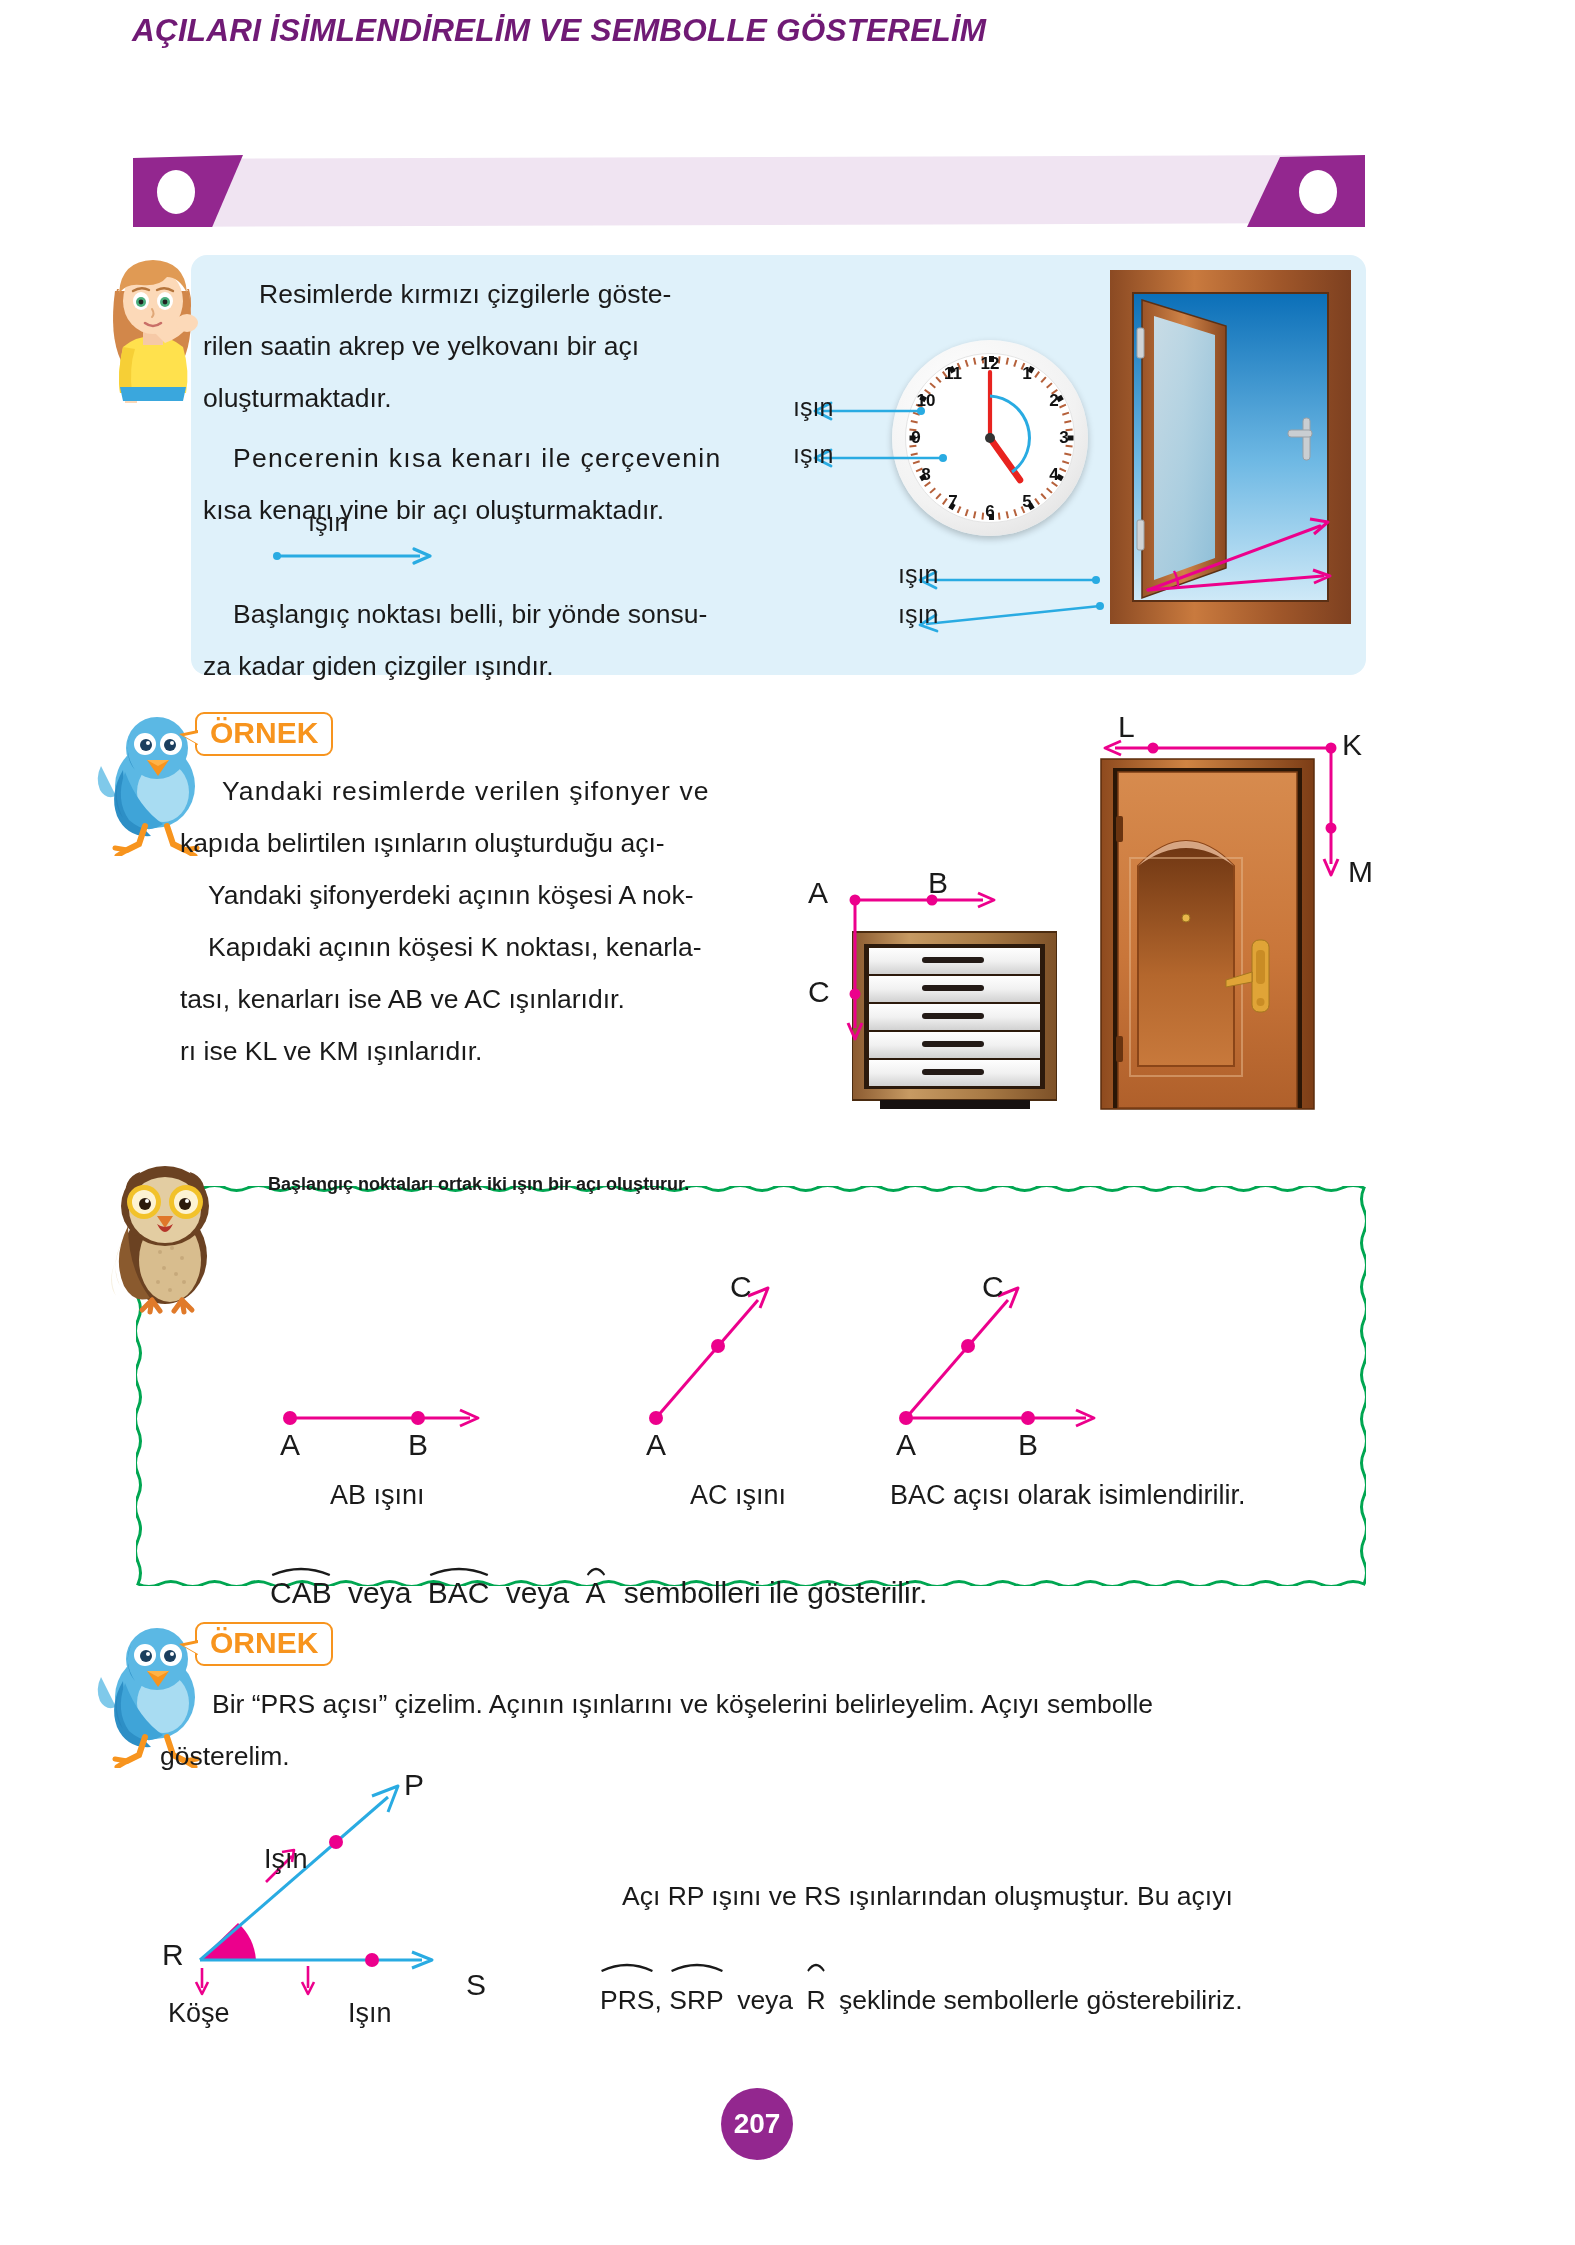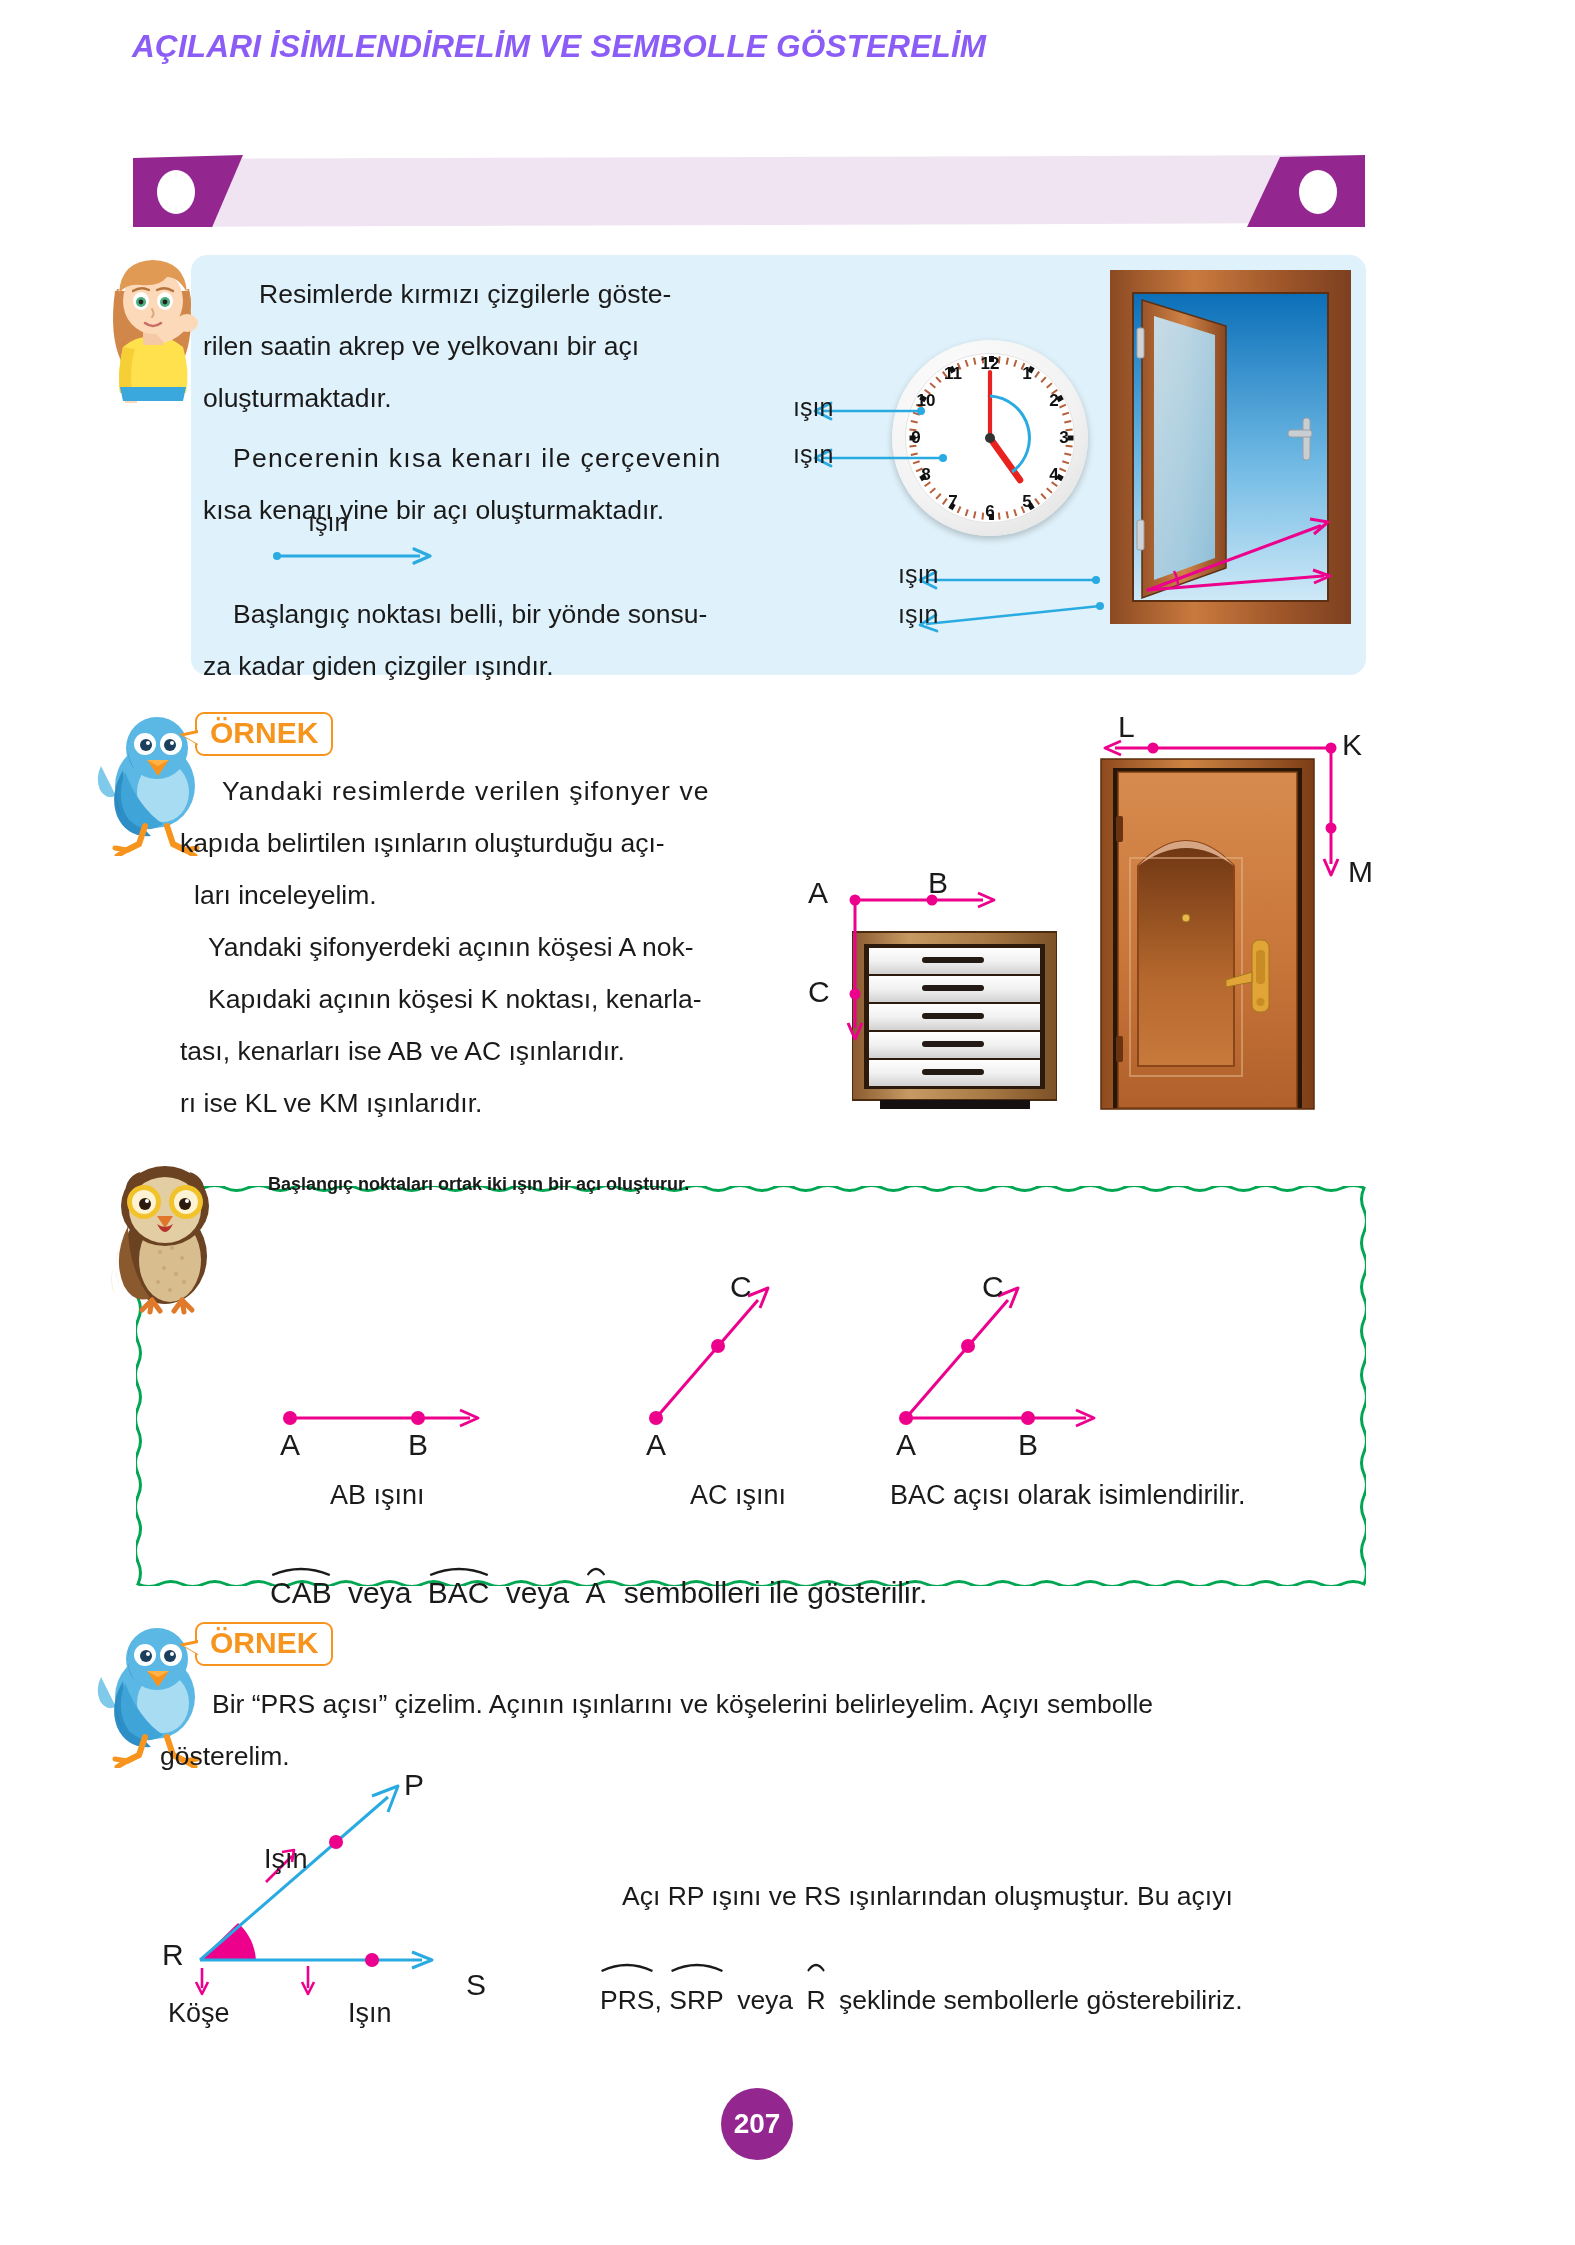--- a/index.html
+++ b/index.html
@@ -49,26 +49,26 @@
     width: 38px; height: 44px;
     border-radius: 50%;
     background: #ffffff;
     top: 15px;
   }
   #header-banner .dot.left { left: 24px; }
   #header-banner .dot.right { right: 28px; }
   #header-title {
     position: absolute;
     left: 132px;
-    top: 28px;
+    top: 12px;
     font-size: 31.5px;
     font-weight: bold;
     font-style: italic;
     letter-spacing: 0.2px;
-    color: #8b5cf6;
+    color: #701a75;
     white-space: nowrap;
   }
 
   
   #info-box {
     position: absolute;
     left: 191px;
     top: 255px;
     width: 1175px;
     height: 420px;
@@ -537,21 +537,20 @@
 
 <div class="ornek-badge" style="left:195px;top:712px;">
   <span class="tail"></span>
   <span class="tail-in"></span>
   <span>ÖRNEK</span>
 </div>
 
 <div class="body-text" style="left:180px;top:765px;width:590px;">
   <p style="text-indent:42px;text-align:justify;"><span style="letter-spacing:1.1px;">Yandaki resimlerde verilen şifonyer ve</span></p>
   <p style="text-align:justify;"><span>kapıda belirtilen ışınların oluşturduğu açı-</span></p>
-  <p style="text-indent:14px;"><span>ları inceleyelim.</span></p>
   <p style="text-indent:28px;"><span>Yandaki şifonyerdeki açının köşesi A nok-</span></p>
   <p style="text-indent:28px;"><span>Kapıdaki açının köşesi K noktası, kenarla-</span></p>
   <p><span>tası, kenarları ise AB ve AC ışınlarıdır.</span></p>
   <p><span>rı ise KL ve KM ışınlarıdır.</span></p>
 </div>
 
 <svg id="dresser" viewBox="0 0 205 180">
   <defs>
     <linearGradient id="woodG" x1="0" y1="0" x2="1" y2="0">
       <stop offset="0%" stop-color="#8a5a30"></stop>

